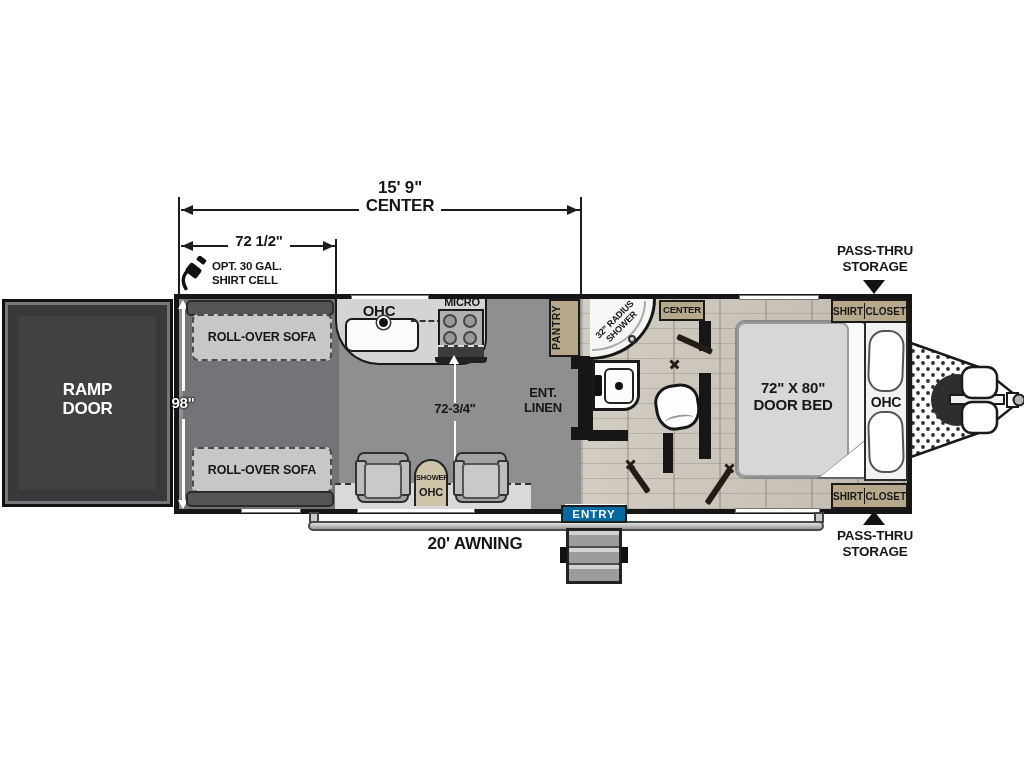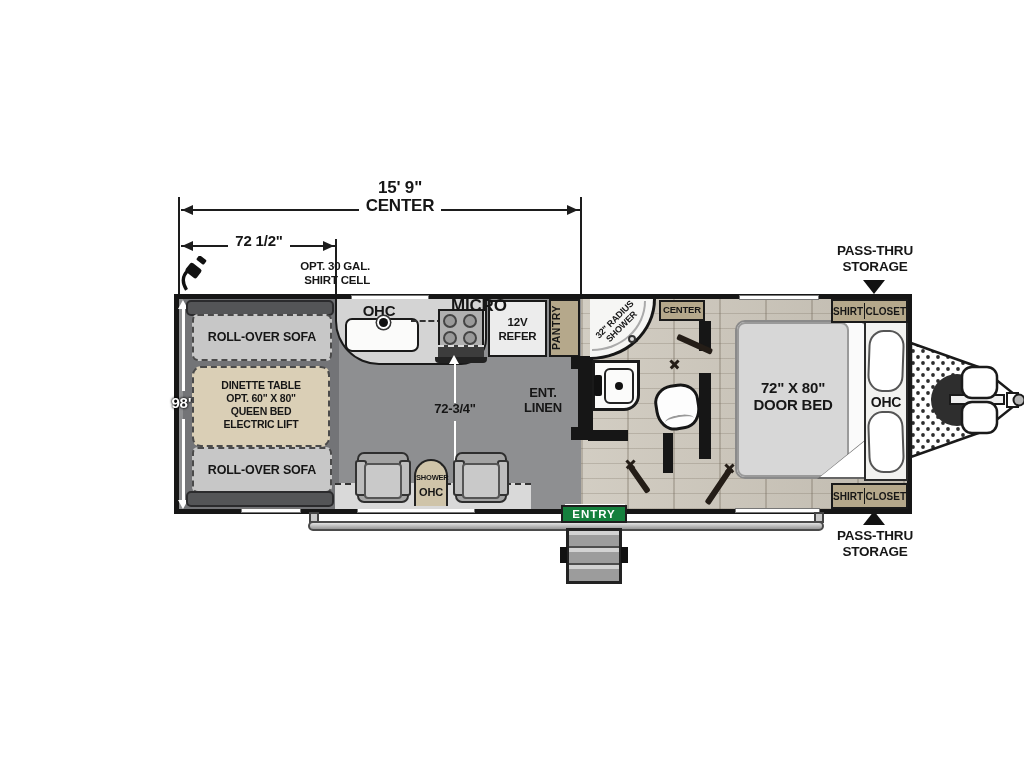--- a/index.html
+++ b/index.html
@@ -60,37 +60,44 @@
   <div class="dimline" style="left:335px;top:239px;width:2px;height:56px;"></div>
   <div class="lbl" style="left:200px;top:233px;width:118px;font-size:15px;">
     <span class="bgchip">72 1/2"</span>
   </div>
 
   <svg class="abs" style="left:180px;top:256px;" width="28" height="36" viewBox="0 0 30 38">
     <path d="M7 36 C2 28 2 21 9 15" stroke="#111" stroke-width="3.5" fill="none"></path>
     <rect x="7" y="9" width="15" height="12" rx="2.5" transform="rotate(38 14 15)" fill="#111"></rect>
     <rect x="18" y="1" width="10" height="6" rx="1.5" transform="rotate(38 23 4)" fill="#111"></rect>
   </svg>
-  <div class="lbl" style="left:212px;top:259px;width:110px;font-size:11.5px;text-align:right;line-height:14px;margin-left:48px;">
+  <div class="lbl" style="left:212px;top:259px;width:110px;font-size:11.5px;text-align:left;line-height:14px;">
     <div>OPT. 30 GAL.</div>
     <div>SHIRT CELL</div>
   </div>
 
   <div class="lbl" style="left:818px;top:243px;width:114px;font-size:13.5px;line-height:16px;">
     <div>PASS-THRU</div>
     <div>STORAGE</div>
   </div>
   <div class="arrow" style="left:863px;top:280px;border-left:11px solid transparent;border-right:11px solid transparent;border-top:14px solid #111;"></div>
 
   <div class="arrow" style="left:863px;top:511px;border-left:11px solid transparent;border-right:11px solid transparent;border-bottom:14px solid #111;"></div>
   <div class="lbl" style="left:818px;top:528px;width:114px;font-size:13.5px;line-height:16px;">
     <div>PASS-THRU</div>
     <div>STORAGE</div>
   </div>
 
+  <div class="abs" style="left:2px;top:299px;width:171px;height:208px;background:#414144;border:3px solid #111;
+              box-shadow:inset 0 0 0 3px #76767a, inset 0 0 0 14px #39393b;box-sizing:border-box;">
+    <div class="lbl" style="left:0;right:0;top:78px;color:#fff;font-size:17px;line-height:19px;">
+      <div>RAMP</div>
+      <div>DOOR</div>
+    </div>
+  </div>
 
   <div id="trailer">
 
     <div class="abs" style="left:0;top:0;width:402px;height:210px;background:#8e8f91;"></div>
     <div class="abs woodfloor" style="left:402px;top:0;width:326px;height:210px;"></div>
     <div class="abs" style="left:4px;top:0;width:156px;height:210px;background:#737477;"></div>
 
     <div class="slit" style="left:172px;top:-4px;width:78px;"></div>
     <div class="slit" style="left:560px;top:-4px;width:80px;"></div>
     <div class="slit" style="left:62px;top:209px;width:60px;"></div>
@@ -100,54 +107,40 @@
     <div class="abs" style="left:3px;top:8px;width:2.5px;height:84px;background:#fff;"></div>
     <div class="abs" style="left:3px;top:120px;width:2.5px;height:82px;background:#fff;"></div>
     <div class="arrow warr-u" style="left:-1px;top:1px;"></div>
     <div class="arrow arr-d" style="left:-1px;top:201px;"></div>
     <div class="lbl" style="left:-16px;top:96px;width:40px;font-size:15px;color:#fff;text-shadow:0 0 3px #000,0 0 2px #000;">98"</div>
 
     <div class="abs" style="left:7px;top:1px;width:148px;height:16px;background:#545557;border:2px solid #2b2b2d;border-radius:5px;box-sizing:border-box;"></div>
     <div class="abs" style="left:13px;top:15px;width:140px;height:47px;background:#c7c7c7;border:2px dashed #4a4a4a;border-radius:6px;box-sizing:border-box;">
       <div class="lbl" style="left:0;right:0;top:15px;font-size:12.5px;">ROLL-OVER SOFA</div>
     </div>
-    <div class="abs" style="left:13px;top:67px;width:138px;height:81px;background:#dacfb6;border:2px dashed #4a4a4a;border-radius:9px;box-sizing:border-box;">
-      <div class="lbl" style="left:0;right:0;top:11px;font-size:10.5px;line-height:13px;">
-        <div>DINETTE TABLE</div>
-        <div>OPT. 60" X 80"</div>
-        <div>QUEEN BED</div>
-        <div>ELECTRIC LIFT</div>
-      </div>
-    </div>
     <div class="abs" style="left:13px;top:148px;width:140px;height:46px;background:#c7c7c7;border:2px dashed #4a4a4a;border-radius:6px;box-sizing:border-box;">
       <div class="lbl" style="left:0;right:0;top:15px;font-size:12.5px;">ROLL-OVER SOFA</div>
     </div>
     <div class="abs" style="left:7px;top:192px;width:148px;height:16px;background:#545557;border:2px solid #2b2b2d;border-radius:5px;box-sizing:border-box;"></div>
 
     <div class="abs" style="left:156px;top:0;width:152px;height:66px;background:#d4d4d4;border:2.5px solid #1a1a1a;border-top:none;border-radius:0 0 26px 44px;box-sizing:border-box;"></div>
     <div class="lbl" style="left:168px;top:4px;width:64px;font-size:15px;">OHC</div>
     <div class="abs whitebox" style="left:166px;top:19px;width:74px;height:34px;border-radius:7px;">
       <div class="abs" style="left:32px;top:-2px;width:9px;height:9px;background:#111;border-radius:50%;box-shadow:0 0 0 2px #fff,0 0 0 3.5px #333;"></div>
     </div>
     <div class="abs" style="left:232px;top:21px;width:32px;border-top:2.5px dashed #333;"></div>
-    <div class="lbl" style="left:272px;top:-2px;width:50px;font-size:17px;z-index:5;">MICRO</div>
+    <div class="lbl" style="left:258px;top:-2px;width:50px;font-size:11px;z-index:5;">MICRO</div>
     <div class="abs" style="left:259px;top:10px;width:46px;height:48px;background:#b0b0b0;border:2px solid #1a1a1a;box-sizing:border-box;">
       <div class="abs" style="left:3px;top:3px;width:14px;height:14px;border:2px solid #444;border-radius:50%;background:#999;box-sizing:border-box;"></div>
       <div class="abs" style="left:23px;top:3px;width:14px;height:14px;border:2px solid #444;border-radius:50%;background:#999;box-sizing:border-box;"></div>
       <div class="abs" style="left:3px;top:20px;width:14px;height:14px;border:2px solid #444;border-radius:50%;background:#999;box-sizing:border-box;"></div>
       <div class="abs" style="left:23px;top:20px;width:14px;height:14px;border:2px solid #444;border-radius:50%;background:#999;box-sizing:border-box;"></div>
       <div class="abs" style="left:-2px;right:-2px;bottom:-2px;height:10px;background:#3c3c3c;border-top:2px dashed #ddd;"></div>
     </div>
     <div class="abs" style="left:256px;top:58px;width:52px;height:6px;background:#222;border-radius:0 0 4px 4px;"></div>
-    <div class="abs whitebox" style="left:309px;top:1px;width:59px;height:57px;background:#ececec;">
-      <div class="lbl" style="left:0;right:0;top:13px;font-size:11.5px;line-height:14px;">
-        <div>12V</div>
-        <div>REFER</div>
-      </div>
-    </div>
     <div class="abs tanbox" style="left:370px;top:0;width:31px;height:58px;">
       <div class="lbl" style="left:0;right:0;top:4px;font-size:10.5px;writing-mode:vertical-rl;transform:rotate(180deg);height:46px;margin:auto;letter-spacing:0.5px;">PANTRY</div>
     </div>
 
     <div class="abs wall" style="left:399px;top:57px;width:15px;height:84px;"></div>
     <div class="abs wall" style="left:392px;top:57px;width:7px;height:13px;"></div>
     <div class="abs wall" style="left:392px;top:128px;width:7px;height:13px;"></div>
     <div class="lbl" style="left:332px;top:86px;width:64px;font-size:13px;line-height:15px;">
       <div>ENT.</div>
       <div>LINEN</div>
@@ -233,27 +226,28 @@
     </div>
     <div class="abs tanbox" style="left:652px;top:184px;width:77px;height:26px;display:flex;align-items:center;justify-content:center;font-size:10px;">
       <span>SHIRT</span>
         <span style="display:inline-block;width:1.5px;height:16px;background:#161616;margin:0 1px;"></span>
         <span>CLOSET</span>
     </div>
 
     <div class="abs" style="left:386px;top:205px;width:60px;height:10px;background:#fff;z-index:3;"></div>
   </div>
 
-  <div class="abs" style="left:561px;top:505px;width:66px;height:18px;background:#15803d;border:2px solid #1d1d1d;box-sizing:border-box;z-index:6;">
+  <div class="abs" style="left:561px;top:505px;width:66px;height:18px;background:#0369a1;border:2px solid #1d1d1d;box-sizing:border-box;z-index:6;">
     <div class="lbl" style="left:0;right:0;top:1px;font-size:11.5px;color:#fff;letter-spacing:1px;">ENTRY</div>
   </div>
 
   <div class="abs" style="left:309px;top:512px;width:10px;height:11px;background:#c9c9c9;border:2px solid #444;box-sizing:border-box;"></div>
   <div class="abs" style="left:814px;top:512px;width:10px;height:11px;background:#c9c9c9;border:2px solid #444;box-sizing:border-box;"></div>
   <div class="abs" style="left:308px;top:521px;width:516px;height:10px;background:linear-gradient(#e3e3e3,#969696);border:2px solid #4a4a4a;border-radius:5px;box-sizing:border-box;"></div>
+  <div class="lbl" style="left:380px;top:535px;width:190px;font-size:17px;">20' AWNING</div>
 
   <div class="abs" style="left:566px;top:528px;width:56px;height:56px;background:#9c9c9c;border:3px solid #222;box-sizing:border-box;">
     <div class="tread"></div>
     <div class="tread"></div>
     <div class="tread" style="border-bottom:none;"></div>
   </div>
   <div class="abs" style="left:560px;top:547px;width:7px;height:16px;background:#111;"></div>
   <div class="abs" style="left:621px;top:547px;width:7px;height:16px;background:#111;"></div>
 
   <svg class="abs" style="left:905px;top:330px;" width="119" height="145" viewBox="905 330 119 145">

